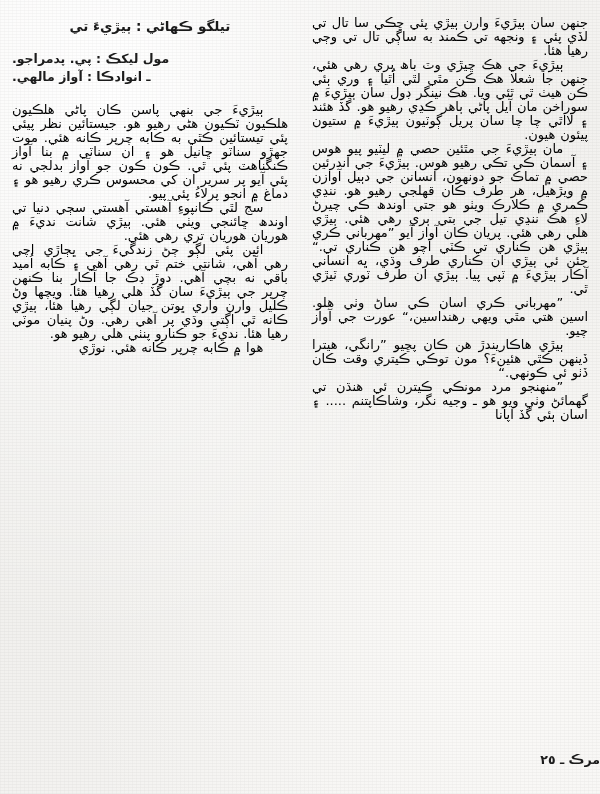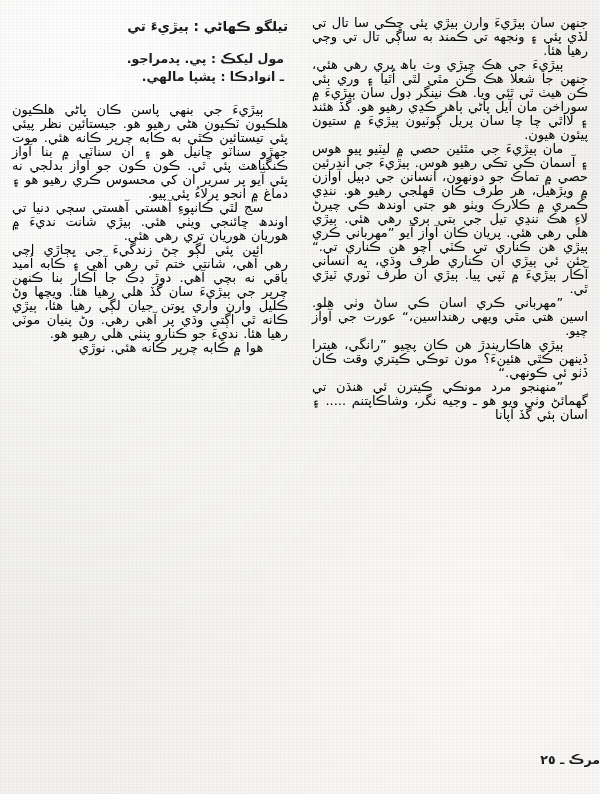--- a/index.html
+++ b/index.html
@@ -38,31 +38,32 @@
   }
   .col{
     width:300px;
     box-sizing:border-box;
     padding:14px 12px 0 12px;
   }
   .col-right{padding-top:16px;}
   .col-left{padding-top:16px;}
 
   .headline{
+    text-align:center;
     font-size:13.5px;
     font-weight:700;
     letter-spacing:.2px;
     color:#1a1a1a;
     margin:0 0 14px 0;
     line-height:1.5;
     direction:rtl;
   }
   .byline{
     direction:rtl;
-    text-align:right;
+    text-align:left;
     font-size:12.5px;
     font-weight:700;
     color:#1c1c1c;
     line-height:1.45;
     margin:0 0 16px 0;
     padding-right:4px;
   }
   .byline div{white-space:nowrap;}
 
   p.para{
@@ -99,21 +100,21 @@
 
 <div class="content">
 
   <div class="columns">
 
     <div class="col col-right">
       <h1 class="headline">تيلگو ڪھاڻي : ٻيڙيءَ تي</h1>
 
       <div class="byline">
         <div>مول ليکڪ : پي. پدمراجو.</div>
-        <div>ـ انوادڪا : پشپا مالھي.</div>
+        <div>ـ انوادڪا : آواز مالھي.</div>
       </div>
 
       <p class="para">ٻيڙيءَ جي بنھي پاسن ڪان پاڻي ھلڪيون ھلڪيون ٽڪيون ھڻي رھيو ھو. جيستائين نظر پيئي پئي تيستائين ڪٿي به ڪابه چرپر ڪانه ھئي. موت جھڙو سناٽو ڇانيل ھو ۽ ان سناٽي ۾ بنا آواز ڪنگناھٽ پئي ٿي. ڪون ڪون جو آواز بدلجي نه پئي آيو پر سرير ان کي محسوس ڪري رھيو ھو ۽ دماغ ۾ انجو پرلاءُ پئي پيو.</p>
       <p class="para">سج لٿي ڪانپوءِ آھستي آھستي سڄي دنيا تي اوندھ ڇائنجي ويٺي ھئي. ٻيڙي شانت نديءَ ۾ ھوريان ھوريان تري رھي ھئي.</p>
       <p class="para">ائين پئي لڳو ڄڻ زندگيءَ جي ڀڄاڙي اچي رھي آھي، شانتي ختم ٿي رھي آھي ۽ ڪابه اُميد باقي نه بچي آھي. دوڙ ڊڪ جا آڪار بنا ڪنھن چرپر جي ٻيڙيءَ سان گڏ ھلي رھيا ھئا. ويچھا وڻ ڪليل وارن واري ڀوتن جيان لڳي رھيا ھئا، ٻيڙي ڪانه ٿي اڳتي وڌي پر آھي رھي. وڻ پنيان موٽي رھيا ھئا. نديءَ جو ڪنارو پنٺي ھلي رھيو ھو.</p>
       <p class="para">ھوا ۾ ڪابه چرپر ڪانه ھئي. نوڙي</p>
     </div>
 
     <div class="col col-left">
       <p class="para noindent">جنھن سان ٻيڙيءَ وارن ٻيڙي پئي ڇڪي سا تال تي لڏي پئي ۽ ونجھه تي ڪمند به ساڳي تال تي وڄي رھيا ھئا.</p>

